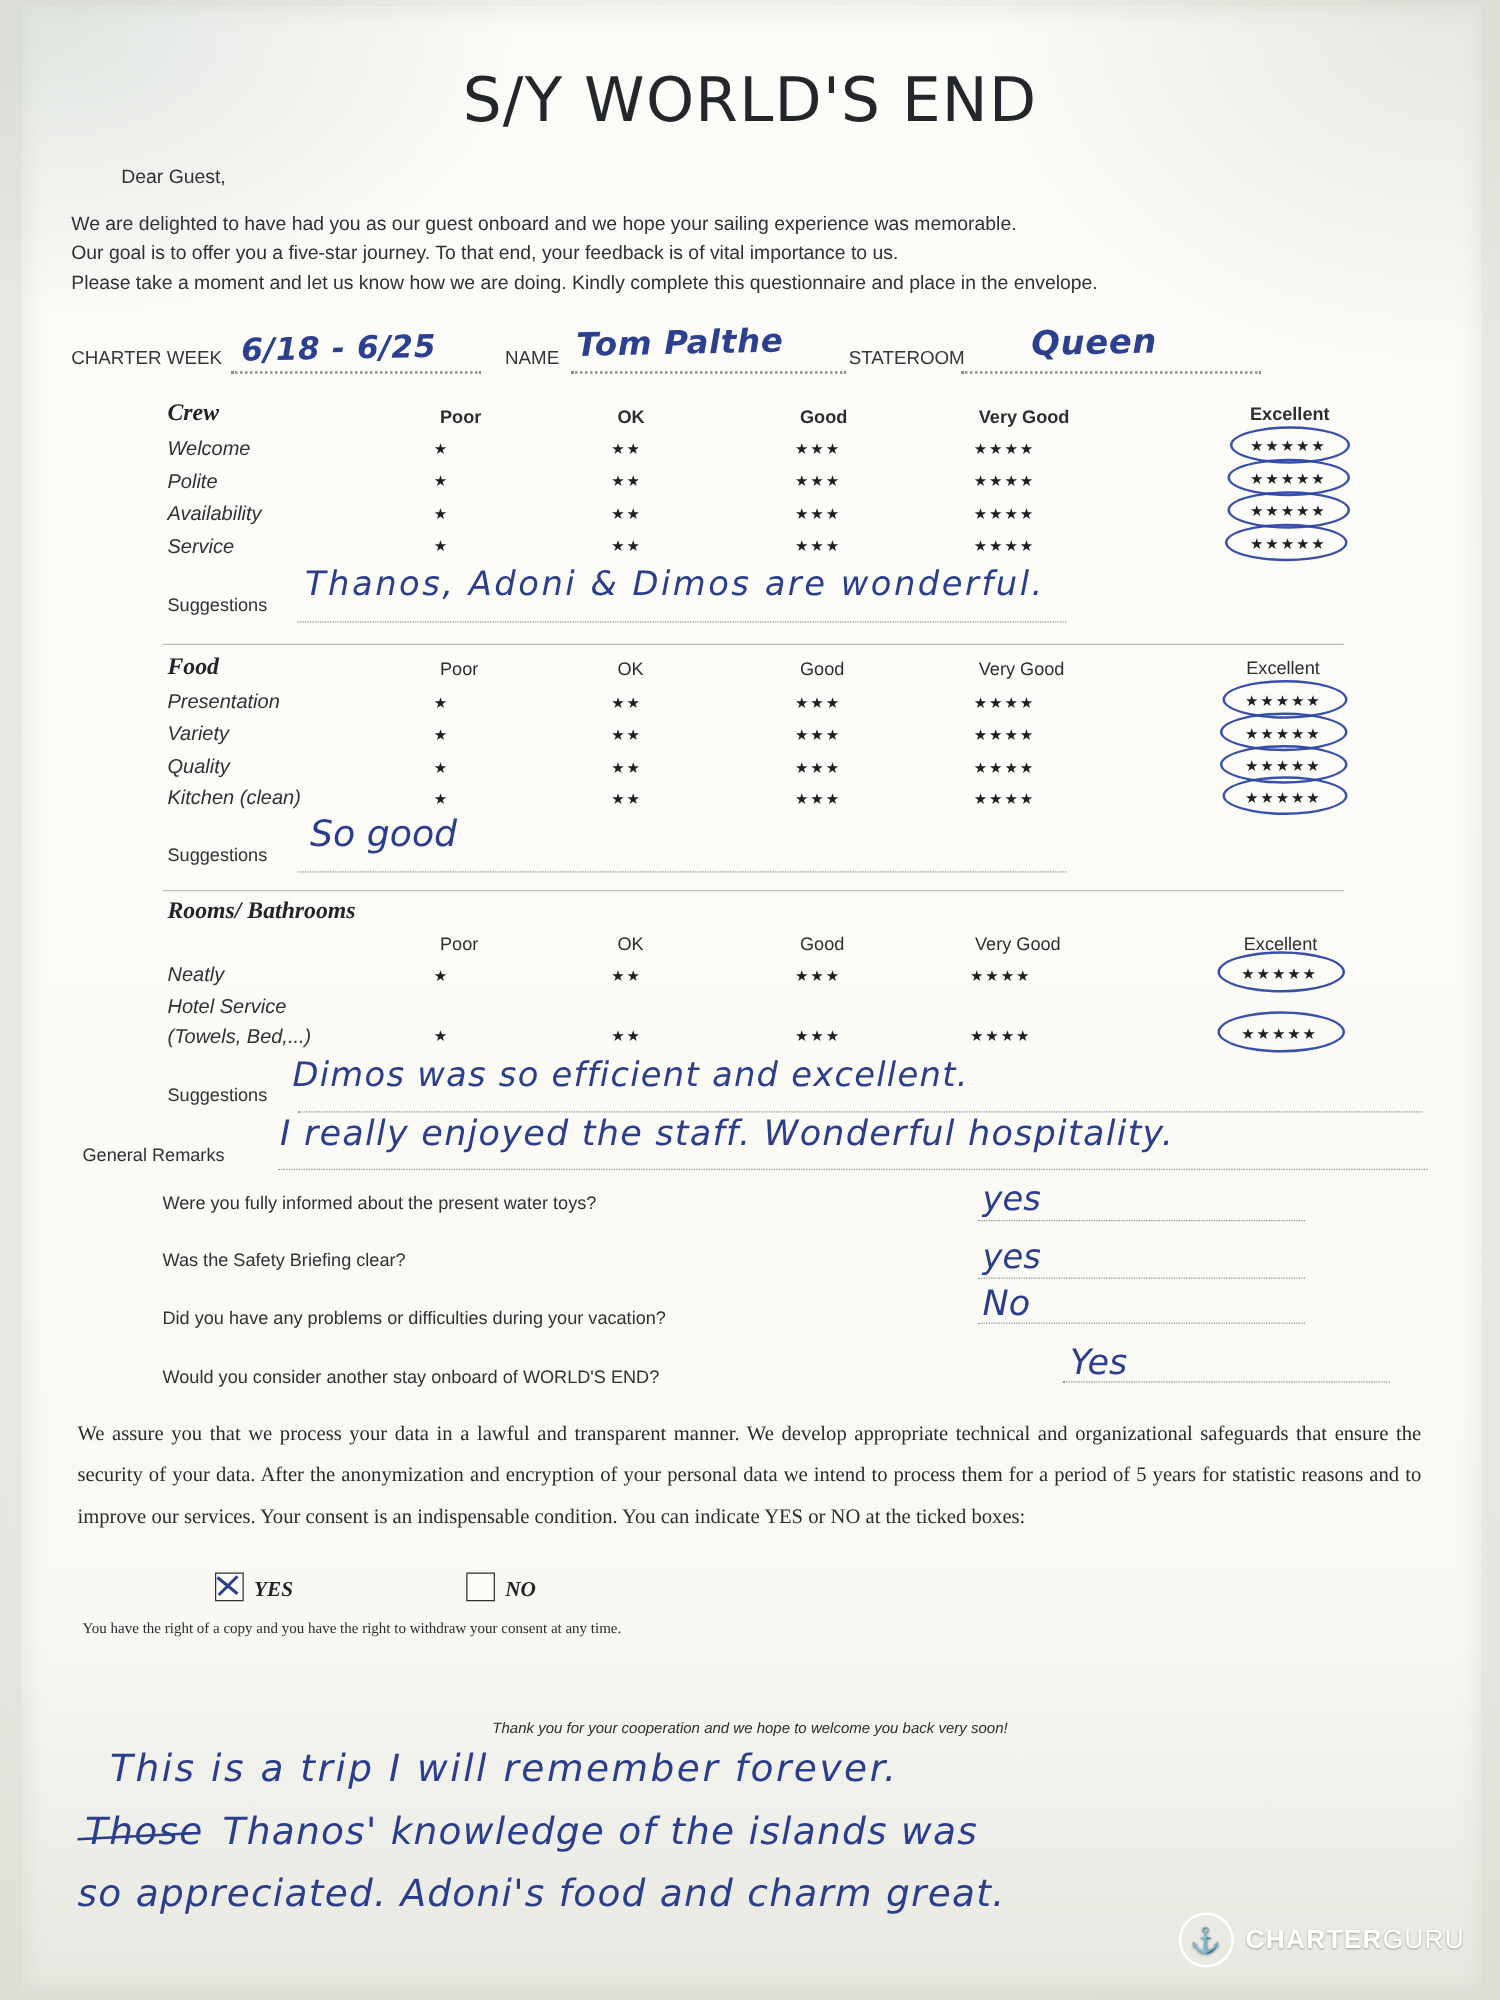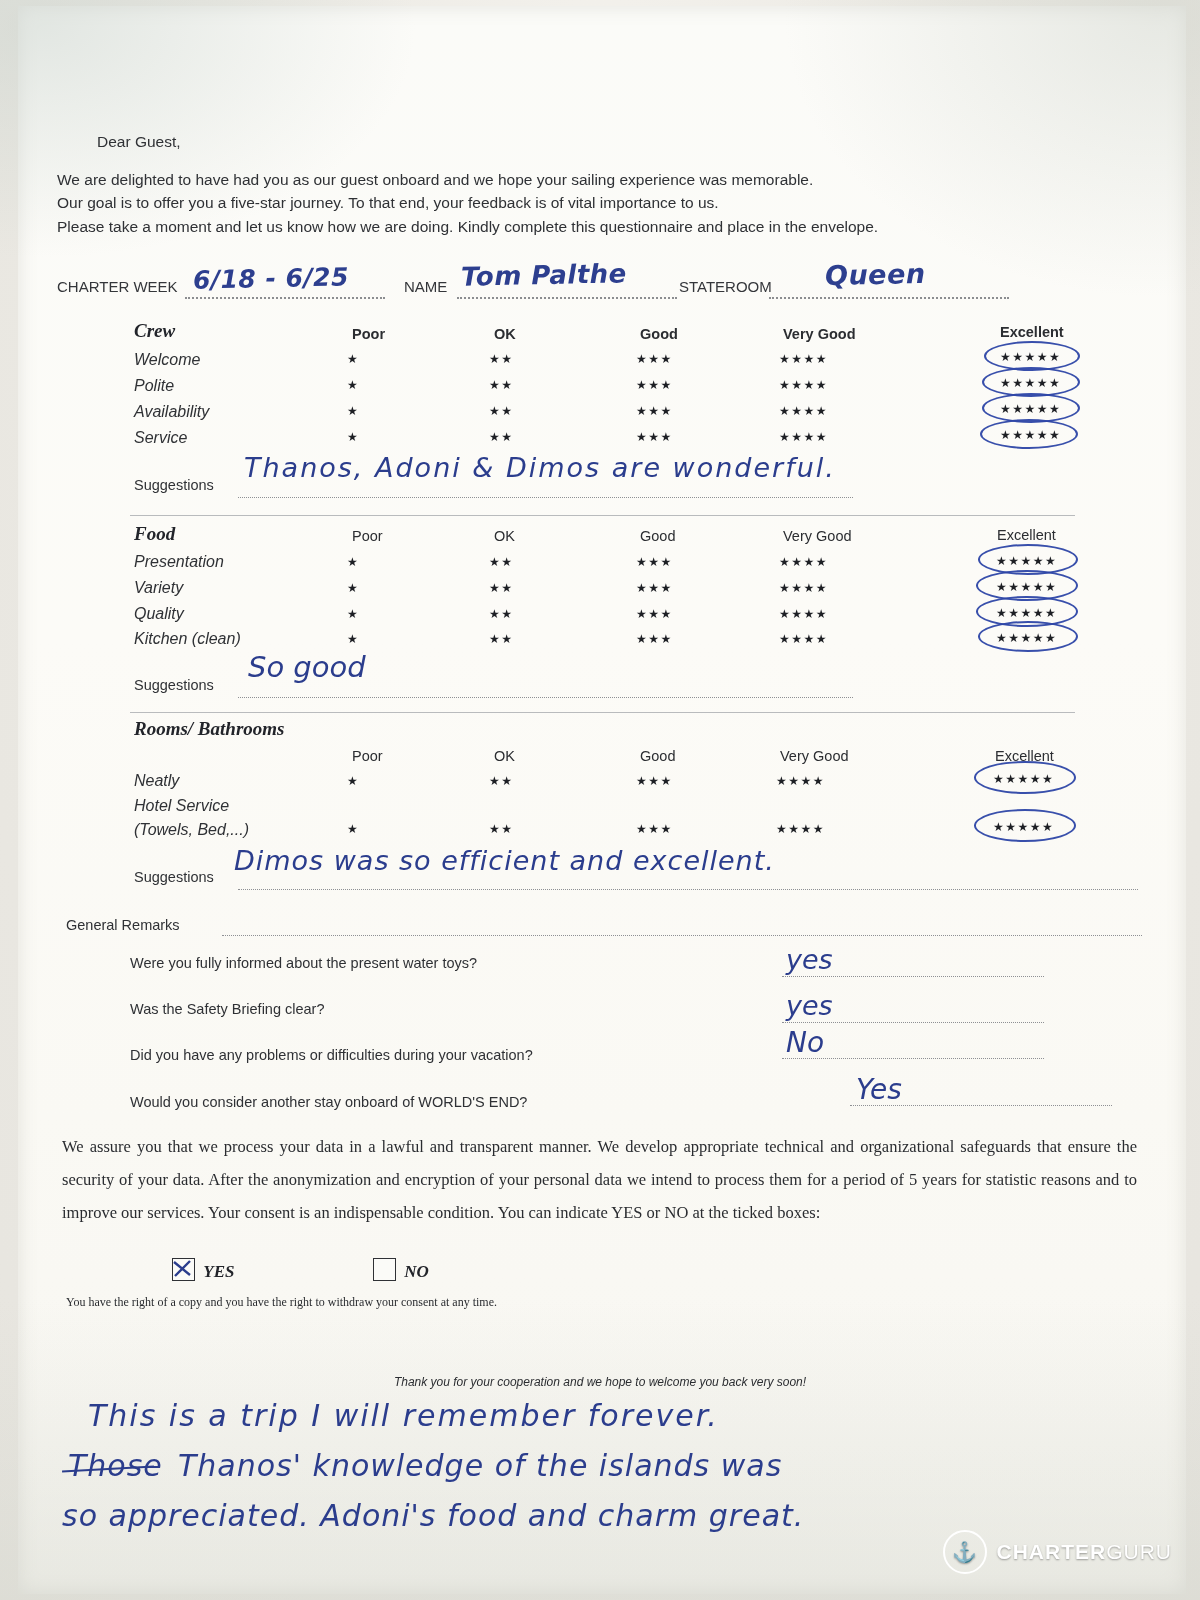--- a/index.html
+++ b/index.html
@@ -268,20 +268,21 @@
 <body>
 
 <div class="page">
   <div class="paper"></div>
   <div class="tint-tl"></div>
   <div class="tint-tr"></div>
   <div class="tint-bottom"></div>
 
   <div class="content">
 
+    <div class="doc-title">S/Y WORLD'S END</div>
 
     <div class="intro">
       <div class="greet">Dear Guest,</div>
       <div>We are delighted to have had you as our guest onboard and we hope your sailing experience was memorable.</div>
       <div>Our goal is to offer you a five-star journey. To that end, your feedback is of vital importance to us.</div>
       <div>Please take a moment and let us know how we are doing. Kindly complete this questionnaire and place in the envelope.</div>
     </div>
 
     <div class="charter-line">
       <div class="cl-label" style="left:0; top:6px;">CHARTER WEEK</div>
@@ -419,20 +420,21 @@
 
     <div class="circle" style="left:974px; top:761px; width:98px; height:29px;"></div>
     <div class="circle" style="left:974px; top:809px; width:98px; height:29px;"></div>
 
     <div class="sugg-label" style="left:134px; top:869px;">Suggestions</div>
     <div class="rule" style="left:238px; top:889px; width:900px;"></div>
     <div class="hw-l" style="position:absolute; left:234px; top:845px; font-size:27px; letter-spacing:1px;">Dimos was so efficient and excellent.</div>
 
     <div class="sugg-label" style="left:66px; top:917px;">General Remarks</div>
     <div class="rule" style="left:222px; top:935px; width:920px;"></div>
+    <div class="hw-l" style="position:absolute; left:224px; top:890px; font-size:28px; letter-spacing:1px;">I really enjoyed the staff. Wonderful hospitality.</div>
 
     <div class="question" style="left:130px; top:955px;">Were you fully informed about the present water toys?</div>
     <div class="rule" style="left:782px; top:976px; width:262px;"></div>
     <div class="hw-l" style="position:absolute; left:786px; top:944px; font-size:27px;">yes</div>
 
     <div class="question" style="left:130px; top:1001px;">Was the Safety Briefing clear?</div>
     <div class="rule" style="left:782px; top:1022px; width:262px;"></div>
     <div class="hw-l" style="position:absolute; left:786px; top:990px; font-size:27px;">yes</div>
 
     <div class="question" style="left:130px; top:1047px;">Did you have any problems or difficulties during your vacation?</div>

